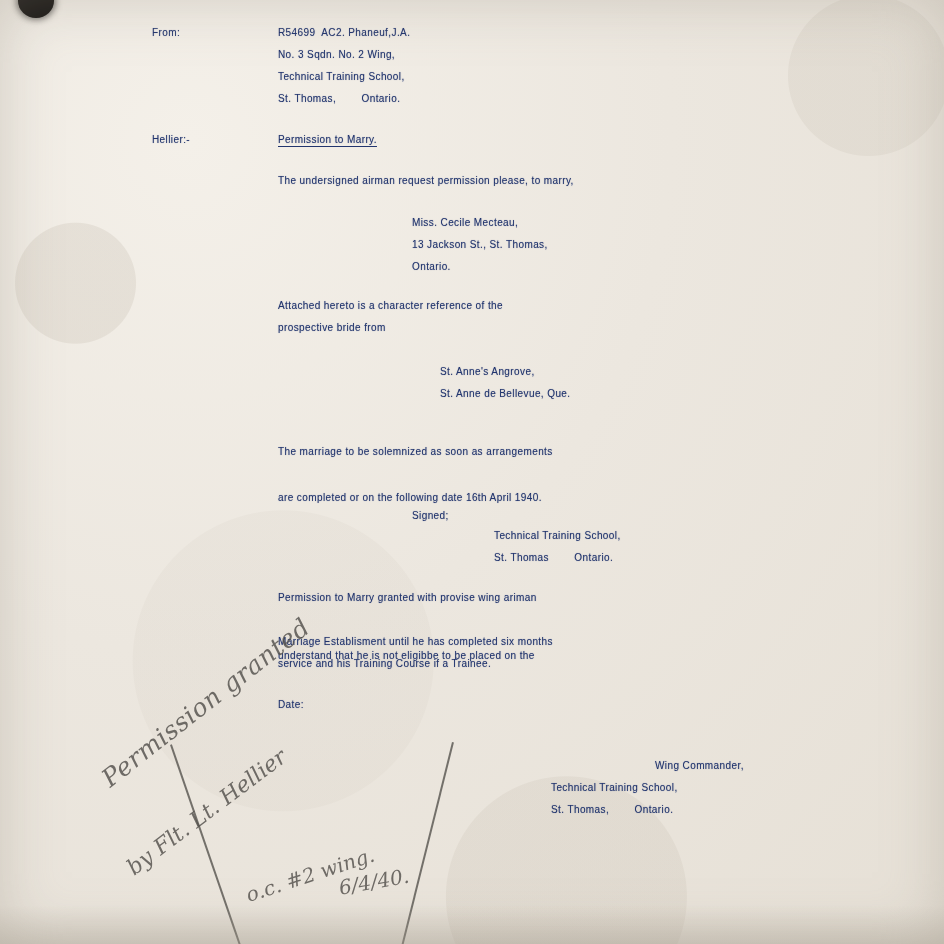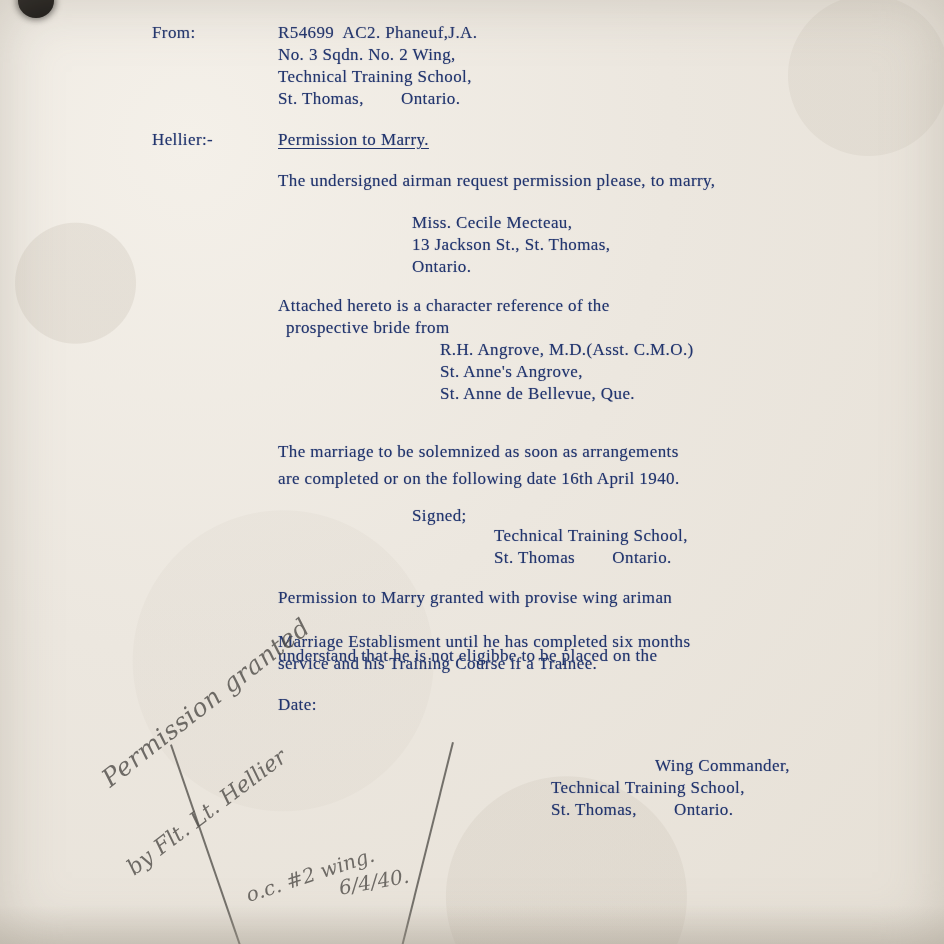--- a/index.html
+++ b/index.html
@@ -44,22 +44,22 @@
     width: 36px;
     height: 34px;
     background: #171513;
     border-radius: 50%;
     box-shadow: 0 0 6px 2px rgba(20,18,16,.55);
   }
 
   .typed {
     position: absolute;
     color: #22356e;
-    font-family: Liberation Serif, serif;
-    font-size: 17px;
+    font-family: Liberation Sans, sans-serif;
+    font-size: 10px;
     line-height: 22.5px;
     letter-spacing: 0.4px;
     white-space: pre;
     text-shadow: 0 0 1px rgba(34,53,110,.45);
   }
 
   .label { left: 152px; }
   .col2  { left: 278px; }
 
   .underline {
@@ -151,28 +151,27 @@
   <div class="typed label" style="top:129px;">Hellier:-</div>
   <div class="typed col2 underline" style="top:129px;">Permission to Marry.</div>
 
   <div class="typed col2" style="top:170px;">The undersigned airman request permission please, to marry,</div>
 
   <div class="typed indent-a" style="top:212px;">Miss. Cecile Mecteau,</div>
   <div class="typed indent-a" style="top:234px;">13 Jackson St., St. Thomas,</div>
   <div class="typed indent-a" style="top:256px;">Ontario.</div>
 
   <div class="typed col2" style="top:295px;">Attached hereto is a character reference of the</div>
-  <div class="typed col2" style="top:317px;margin-left:8px;">prospective bride from</div>
+  <div class="typed col2" style="top:317px;">prospective bride from</div>
 
-  <div class="typed indent-b" style="top:339px;">R.H. Angrove, M.D.(Asst. C.M.O.)</div>
   <div class="typed indent-b" style="top:361px;">St. Anne's Angrove,</div>
   <div class="typed indent-b" style="top:383px;">St. Anne de Bellevue, Que.</div>
 
   <div class="typed col2" style="top:441px;">The marriage to be solemnized as soon as arrangements</div>
-  <div class="typed col2" style="top:468px;">are completed or on the following date 16th April 1940.</div>
+  <div class="typed col2" style="top:487px;">are completed or on the following date 16th April 1940.</div>
 
   <div class="typed indent-a" style="top:505px;">Signed;</div>
   <div class="typed" style="left:494px; top:525px;">Technical Training School,</div>
   <div class="typed" style="left:494px; top:547px;">St. Thomas        Ontario.</div>
 
   <div class="typed col2" style="top:587px;">Permission to Marry granted with provise wing ariman</div>
   <div class="typed col2" style="top:645px;">understand that he is not eligibbe to be placed on the</div>
   <div class="typed col2" style="top:631px;">Marriage Establisment until he has completed six months</div>
   <div class="typed col2" style="top:653px;">service and his Training Course if a Trainee.</div>
 

